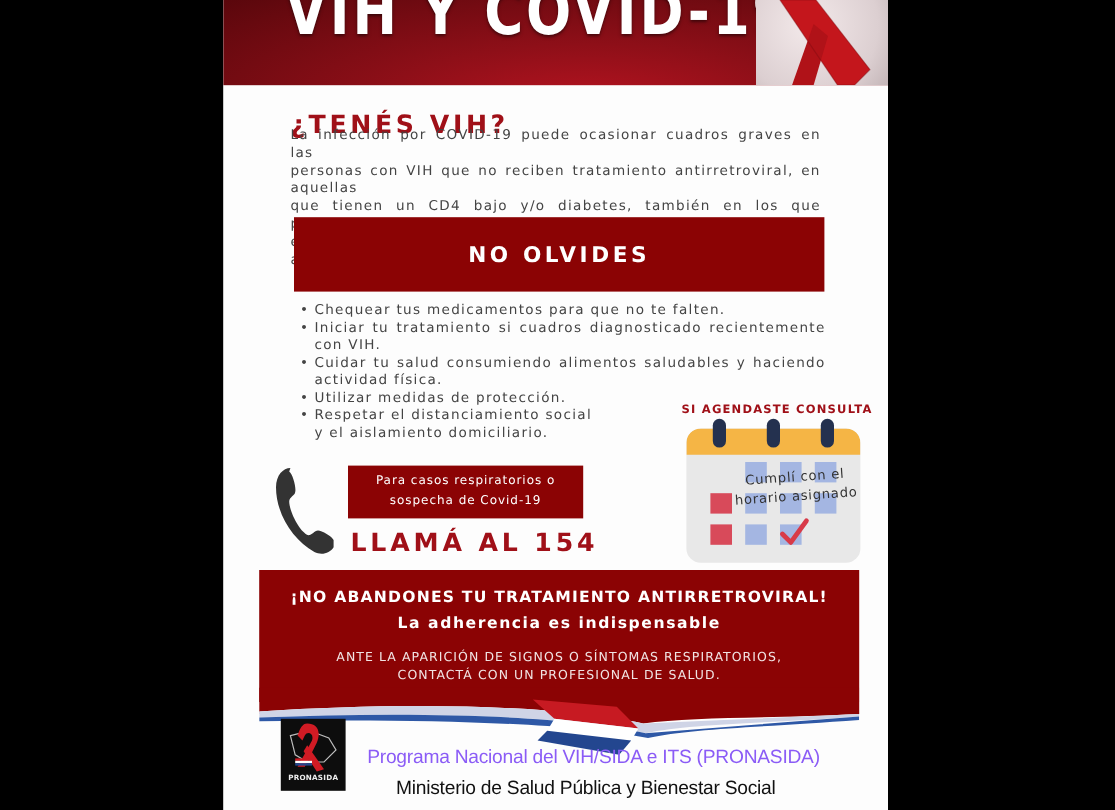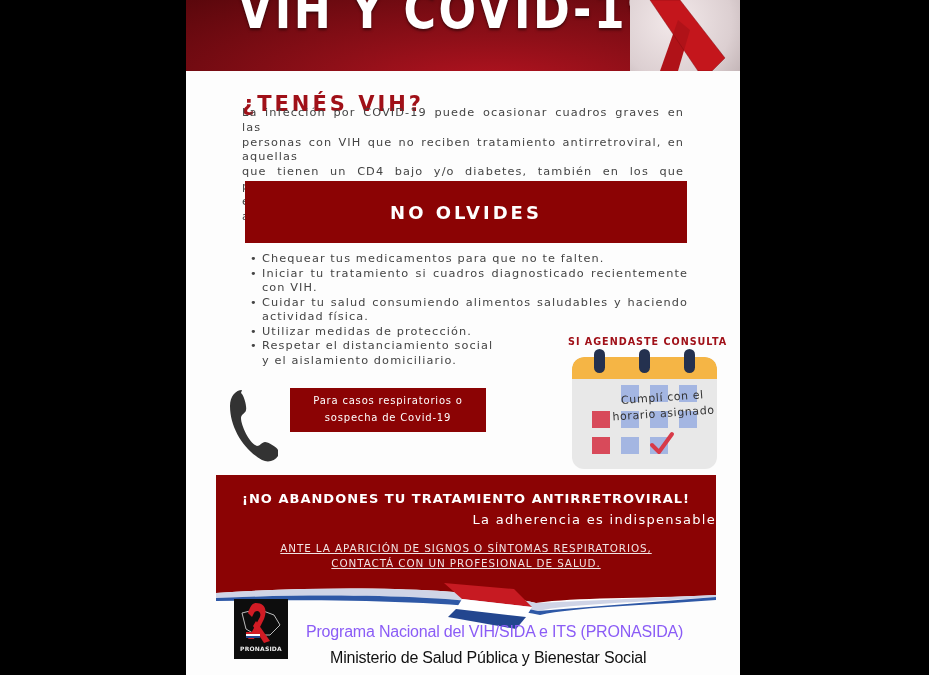--- a/index.html
+++ b/index.html
@@ -43,22 +43,22 @@
 
   
   .phone-icon { position:absolute; left:42px; top:388px; }
   .resp-box { position:absolute; left:104px; top:388px; width:196px; height:44px; background:#8b0304; color:#fff; font-size:10px;
     line-height:17px; letter-spacing:0.8px; text-align:center; padding-top:4px; box-sizing:border-box; }
   .llama { position:absolute; left:106px; top:440px; color:#a01018; font-weight:bold; font-size:21px; letter-spacing:3.2px; white-space:nowrap; }
 
   
   .banner { position:absolute; left:30px; top:475px; width:500px; height:120px; background:#8b0304; }
   .banner-1 { position:absolute; left:0; top:16px; width:100%; text-align:center; color:#fff; font-weight:bold; font-size:13px; letter-spacing:1px; }
-  .banner-2 { position:absolute; left:0; top:37px; width:100%; text-align:right; color:#fff; font-weight:normal; font-size:13px; letter-spacing:1.3px; }
-  .banner-3 { position:absolute; left:0; top:66px; width:100%; text-align:center; color:#f1e3e3; font-size:10.4px; line-height:15px; letter-spacing:0.9px;text-decoration:underline; }
+  .banner-2 { position:absolute; left:0; top:37px; width:100%; text-align:center; color:#fff; font-weight:bold; font-size:13px; letter-spacing:1.3px; }
+  .banner-3 { position:absolute; left:0; top:66px; width:100%; text-align:center; color:#f1e3e3; font-size:10.4px; line-height:15px; letter-spacing:0.9px; }
 
   
   .footer { position:absolute; left:30px; top:585px; width:500px; height:90px; background:#fdfdfd; }
   .flag-wave { position:absolute; left:0; top:-12px; width:500px; height:60px; }
   .logo { position:absolute; left:18px; top:14px; width:54px; height:60px; background:#0d0d0d; }
   .logo-text { position:absolute; left:0; bottom:7px; width:100%; text-align:center; color:#eee; font-size:6px; font-weight:bold; letter-spacing:0.2px; }
   .org-1 { position:absolute; left:90px; top:38px; color:#8b5cf6; font-family:"Liberation Sans", sans-serif; font-size:16px; letter-spacing:-0.2px; white-space:nowrap; }
   .org-2 { position:absolute; left:114px; top:64px; color:#111; font-family:"Liberation Sans", sans-serif; font-size:16px; letter-spacing:-0.2px; white-space:nowrap; }
 </style>
 </head>
@@ -122,20 +122,21 @@
   <div class="ring" style="left:453px;top:349px"></div>
   <div class="ring" style="left:498px;top:349px"></div>
 
   <svg class="phone-icon" width="52" height="76" viewBox="0 0 52 76">
     <path d="M14 2 C8 2 2 8 2 18 C2 40 16 62 34 72 C40 75 47 73 50 68 L50 62 C49 59 40 54 37 54 C34 54 32 58 29 58 C22 56 13 38 13 30 C13 26 18 25 18 22 C19 19 16 7 13 5 Z" fill="#333"></path>
   </svg>
   <div class="resp-box">
     <div>Para casos respiratorios o</div>
     <div>sospecha de Covid-19</div>
   </div>
+  <div class="llama">LLAMÁ AL 154</div>
 
   <div class="banner">
     <div class="banner-1">¡NO ABANDONES TU TRATAMIENTO ANTIRRETROVIRAL!</div>
     <div class="banner-2">La adherencia es indispensable</div>
     <div class="banner-3">
       <div>ANTE LA APARICIÓN DE SIGNOS O SÍNTOMAS RESPIRATORIOS,</div>
       <div>CONTACTÁ CON UN PROFESIONAL DE SALUD.</div>
     </div>
   </div>
 

